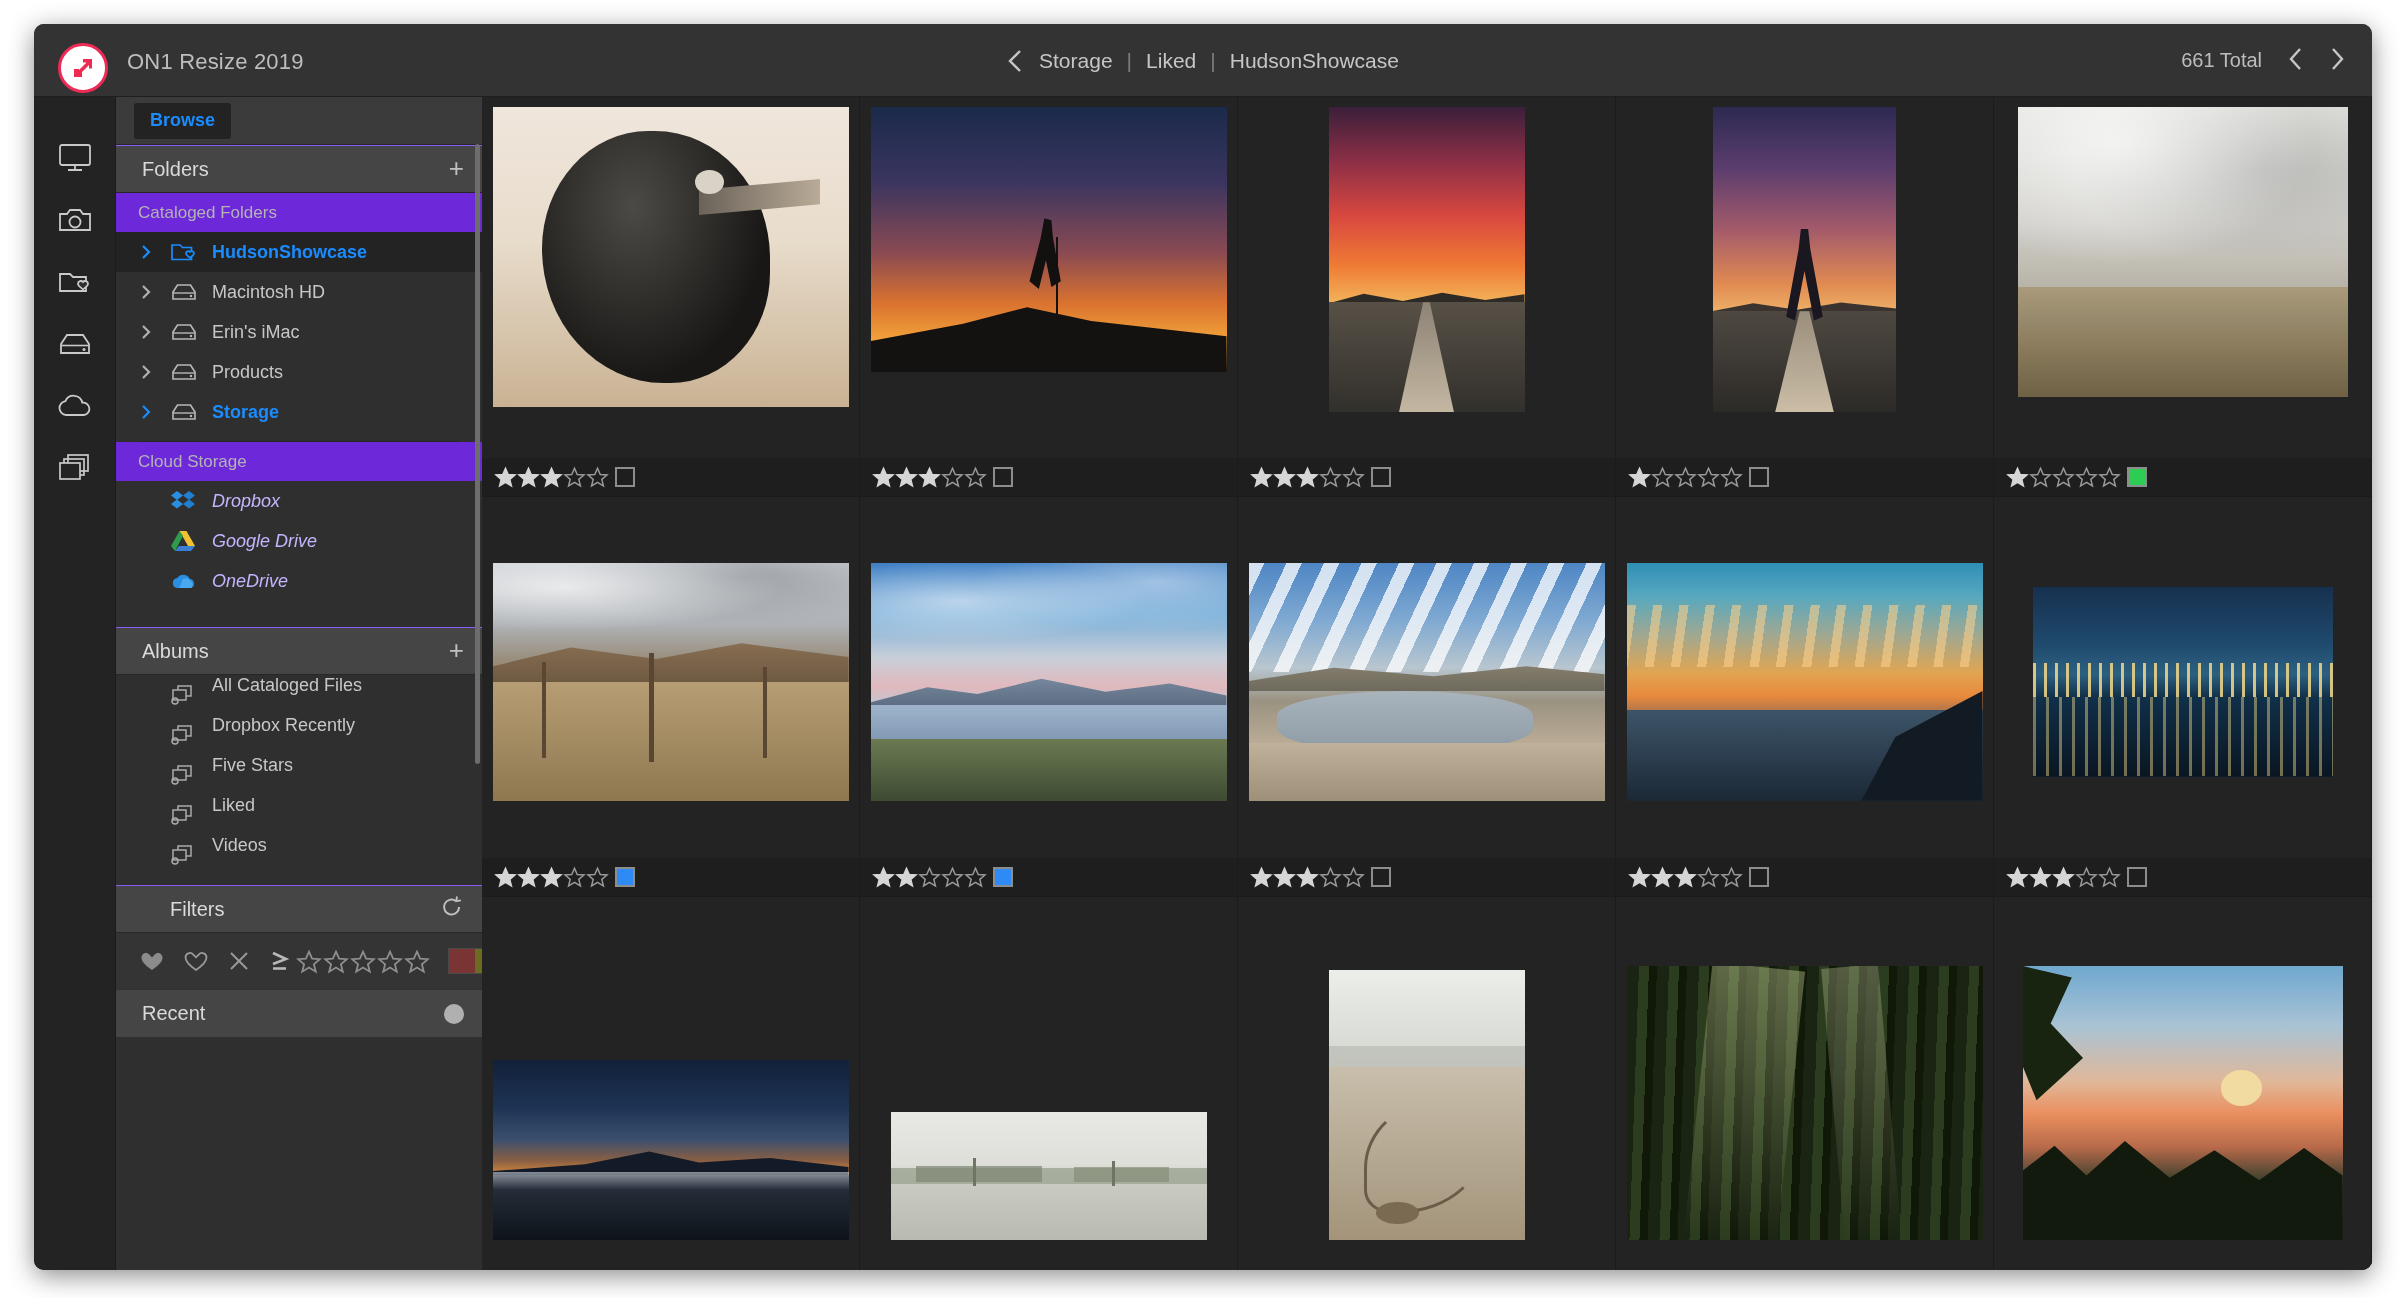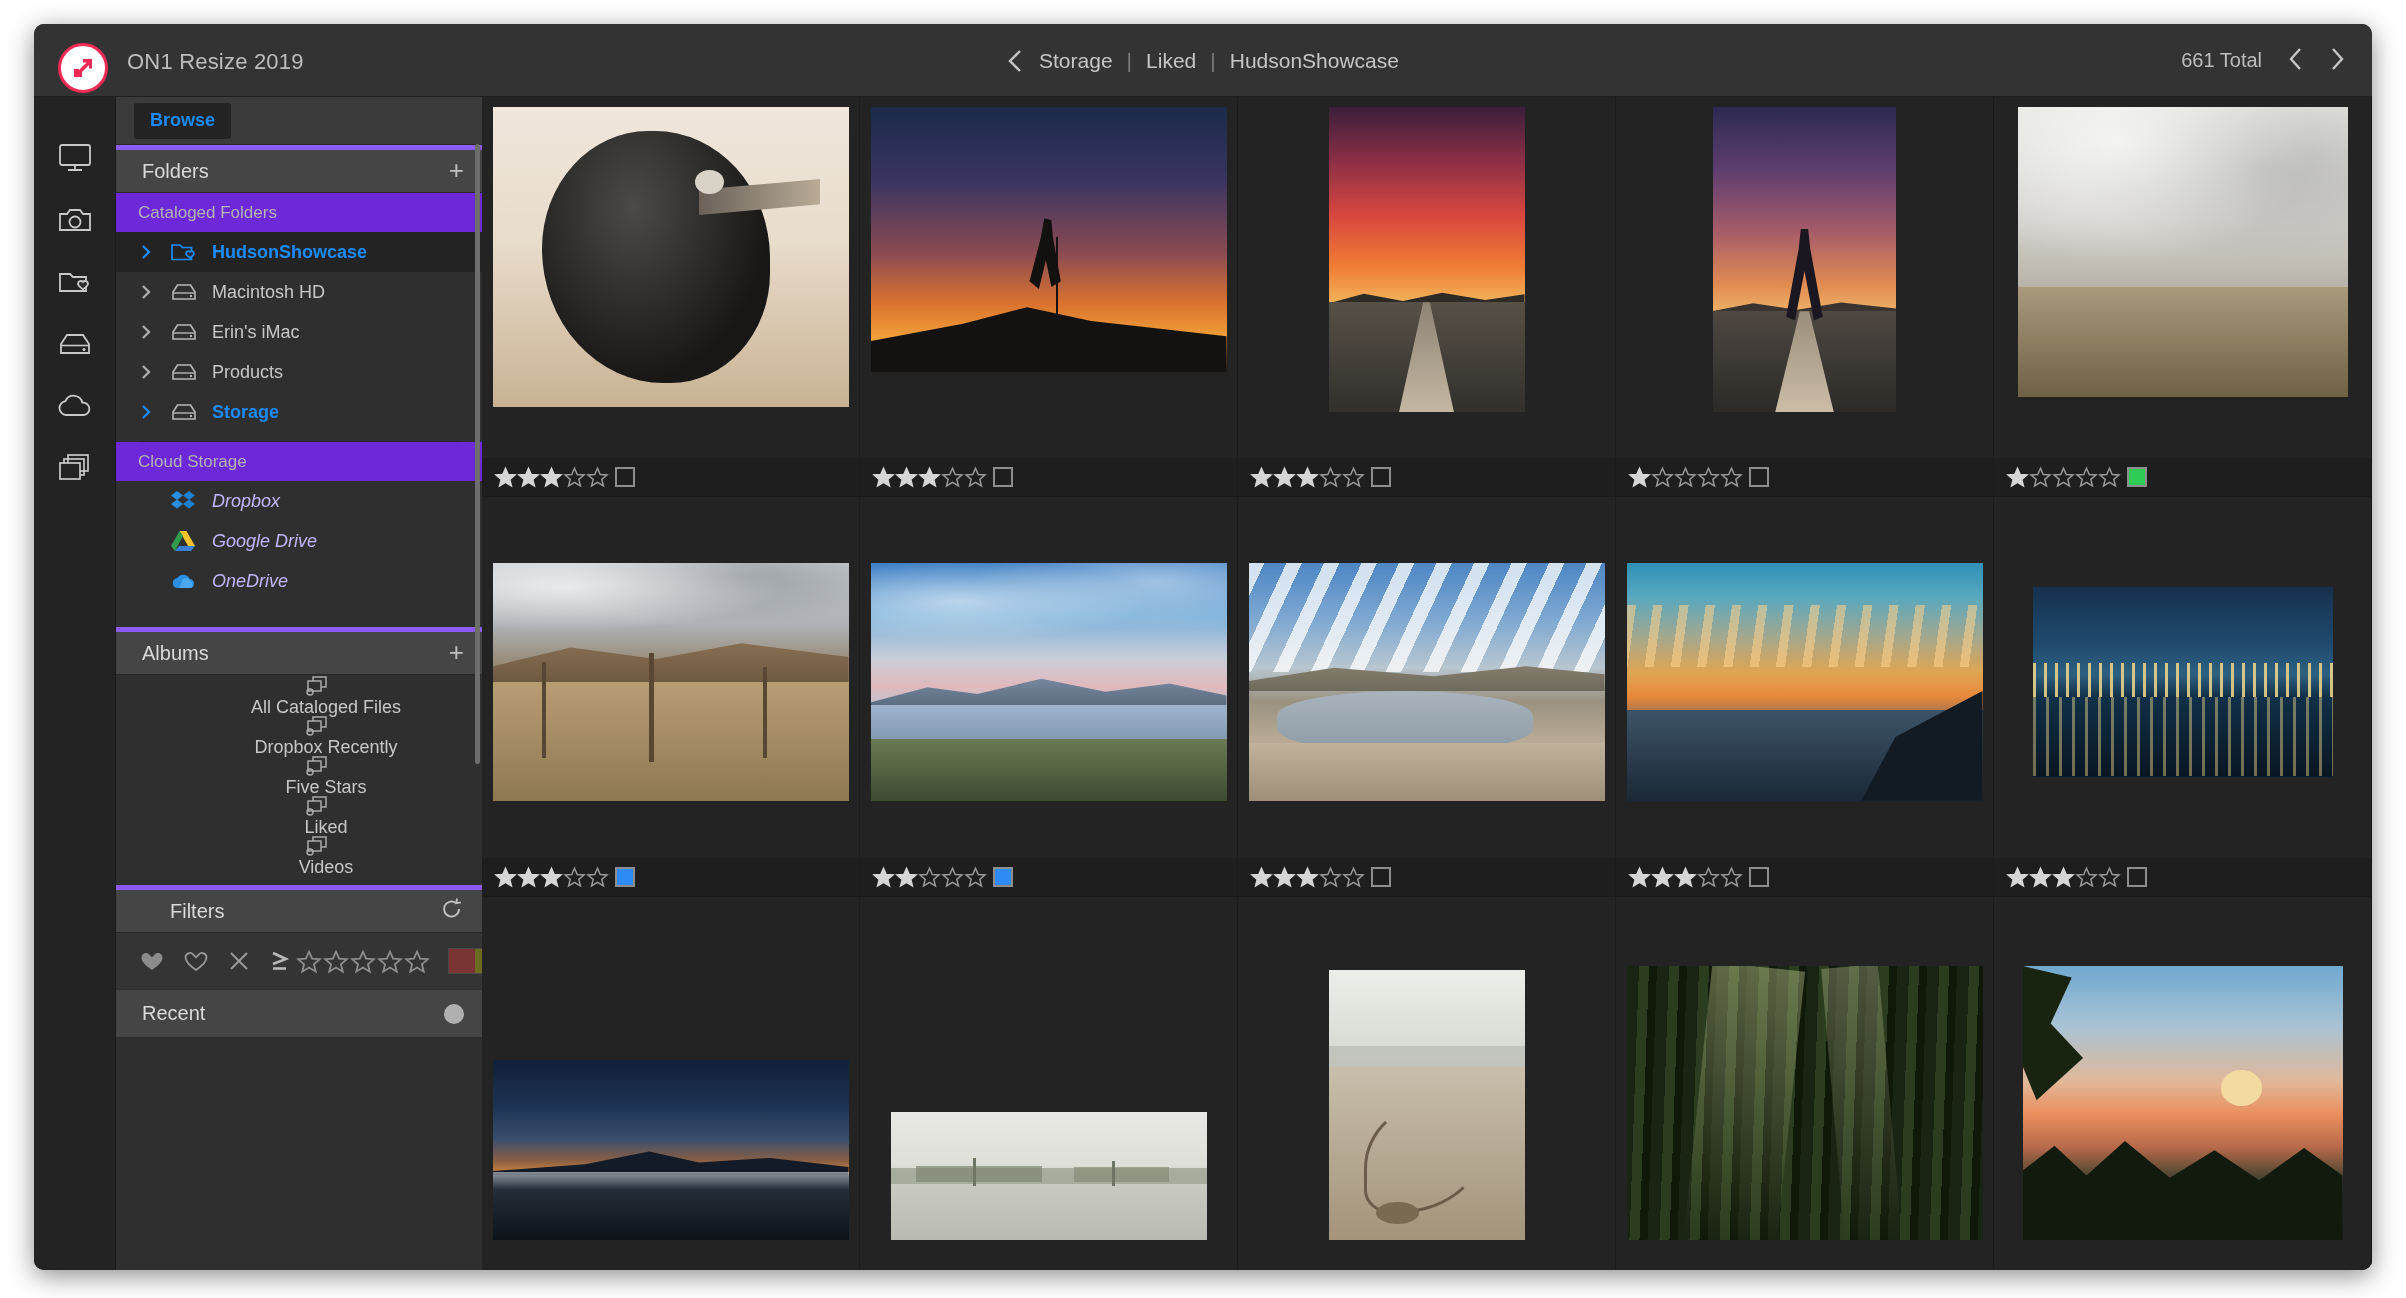--- a/index.html
+++ b/index.html
@@ -79,21 +79,21 @@
     border-bottom: 1px solid #272727;
     display: flex; align-items: center; padding-left: 18px;
   }
   #browse-tab {
     background: #232323; color: #1a8cff;
     font-size: 18px; font-weight: bold;
     padding: 7px 16px 8px 16px; border-radius: 3px;
   }
   .panel-header {
     height: 48px; background: #454545;
-    border-top: 5px solid #8b5cf6;
+    border-top: 1px solid #8b5cf6;
     border-bottom: 1px solid #272727;
     display: flex; align-items: center;
     padding: 0 18px 0 26px;
     justify-content: space-between;
   }
   .panel-header-title { font-size: 20px; color: #dadada; }
   .panel-plus {
     font-size: 26px; color: #c0c0c0; line-height: 1; padding-bottom: 3px;
   }
   .group-label {
@@ -106,21 +106,21 @@
     padding-left: 24px; gap: 0;
   }
   .tree-row.active { background: #232323; }
   .tree-chevron { width: 30px; display: flex; align-items: center; }
   .tree-icon { width: 42px; display: flex; align-items: center; }
   .tree-label { font-size: 18px; color: #c7c7c7; }
   .tree-row.active .tree-label { color: #1a8cff; font-weight: bold; }
   .tree-row.active-blue .tree-label { color: #1a8cff; font-weight: bold; }
   .section-divider { height: 1px; background: #272727; margin: 9px 22px 0 22px; }
   .album-row {
-    height: 40px; display: flex; align-items: center; padding-left: 54px; flex-direction: column;
+    height: 40px; display: flex; padding-left: 54px;
   }
   .album-icon { width: 42px; display: flex; align-items: center; }
   .album-label { font-size: 18px; color: #c7c7c7; }
   .cloud-row {
     height: 40px; display: flex; align-items: center; padding-left: 54px;
   }
   .cloud-icon { width: 42px; display: flex; align-items: center; }
   .cloud-label { font-size: 18px; color: #c4b5fd; font-style: italic; }
 
   #filters-body {

